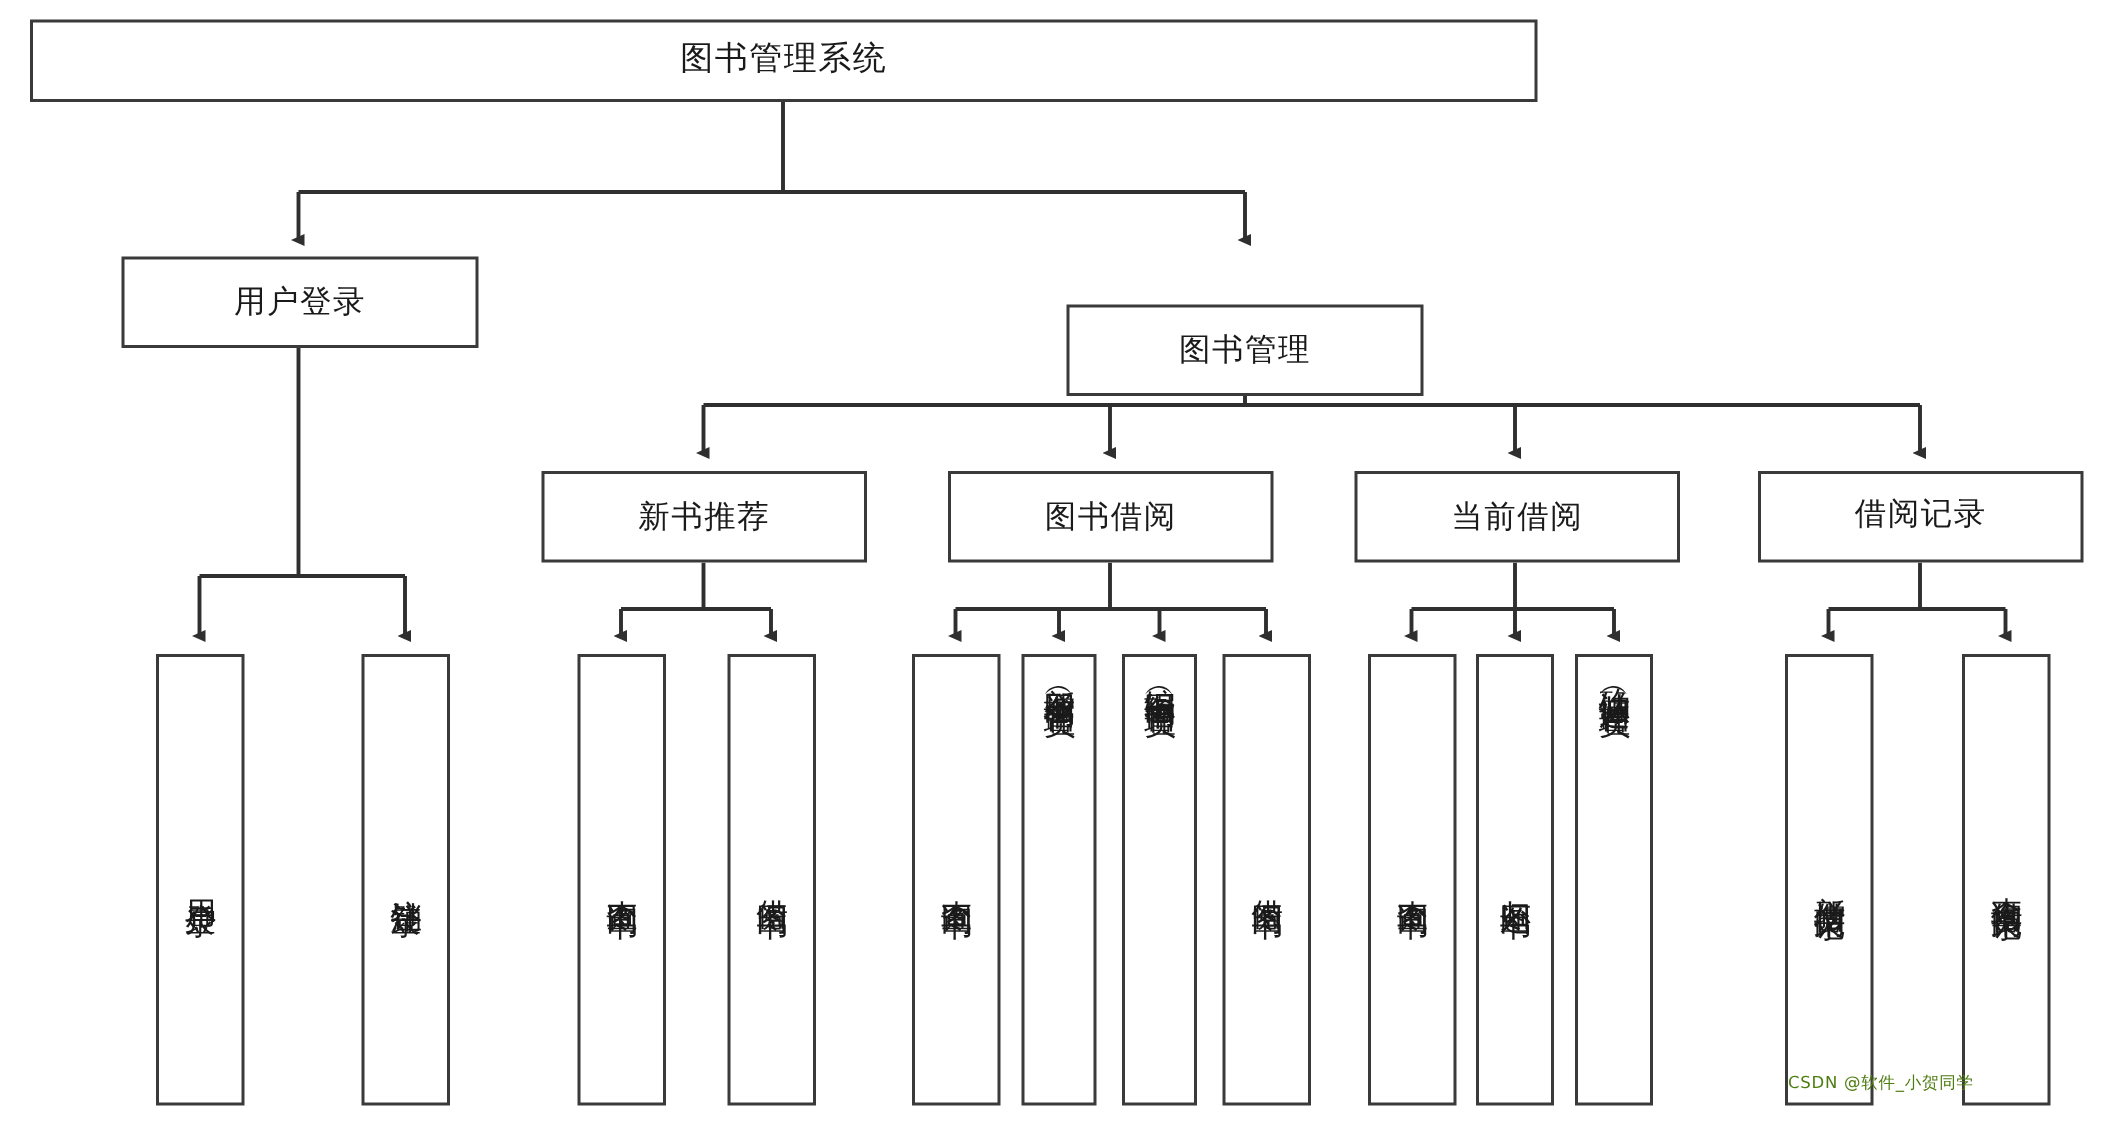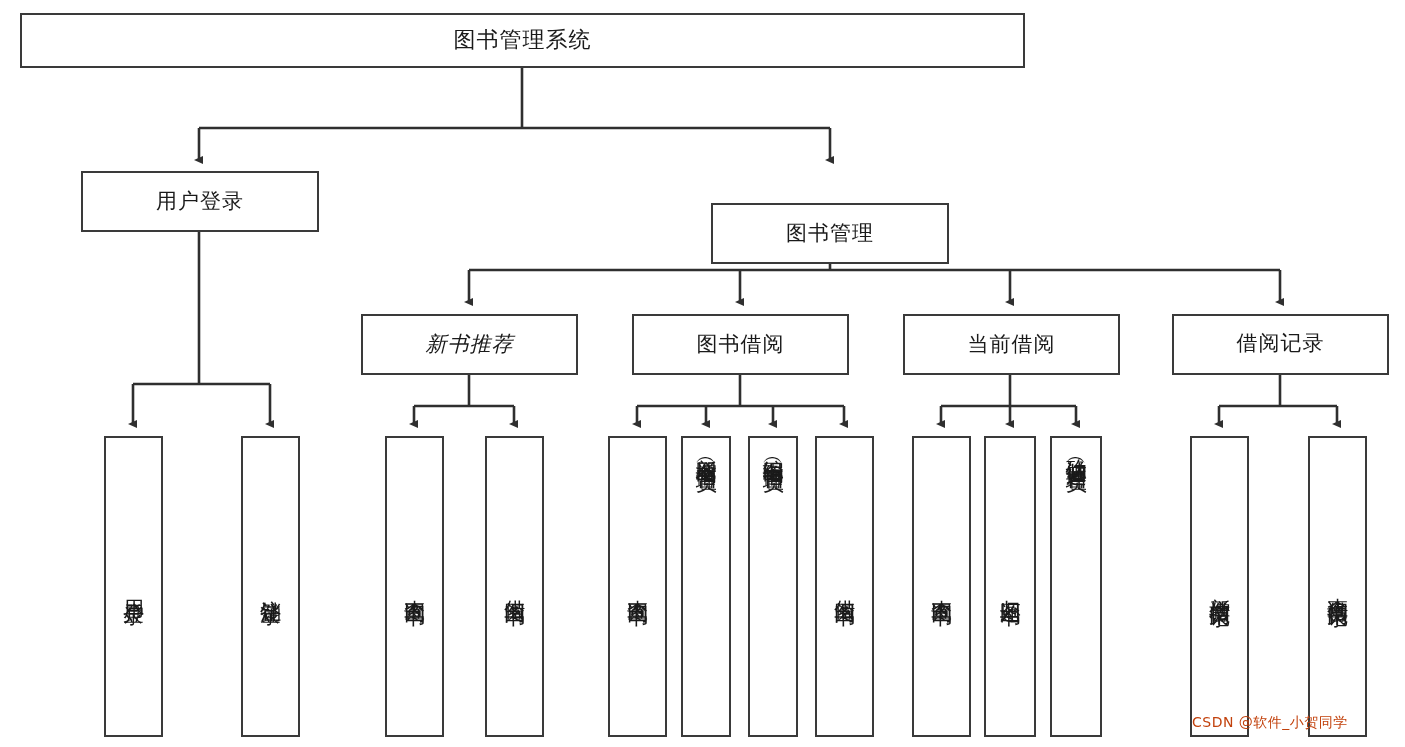--- a/index.html
+++ b/index.html
@@ -53,22 +53,22 @@
     line-height:1.08;
     letter-spacing:2px;
     white-space:nowrap;
     color:#1a1a1a;
   }
   .node.vert.toptext{
     align-items:flex-start;
   }
   .watermark{
     position:absolute;
-    font-size:14px;
-    color:#c2410c;
+    font-size:11px;
+    color:#4d7c0f;
     white-space:nowrap;
     letter-spacing:0.5px;
     user-select:none;
   }
 </style>
 </head>
 <body>
 
 <div id="canvas">
 
@@ -126,21 +126,21 @@
     <span class="label">图书管理系统</span>
   </div>
 
   <div class="node horiz" style="left:81px;top:171px;width:238px;height:61px;">
     <span class="label">用户登录</span>
   </div>
   <div class="node horiz" style="left:711px;top:171px;width:238px;height:61px;margin-top:32px;">
     <span class="label">图书管理</span>
   </div>
 
-  <div class="node horiz" style="left:361px;top:314px;width:217px;height:61px;font-style:italic;">
+  <div class="node horiz" style="left:361px;top:314px;width:217px;height:61px;">
     <span class="label">新书推荐</span>
   </div>
   <div class="node horiz" style="left:632px;top:314px;width:217px;height:61px;">
     <span class="label">图书借阅</span>
   </div>
   <div class="node horiz" style="left:903px;top:314px;width:217px;height:61px;">
     <span class="label">当前借阅</span>
   </div>
   <div class="node horiz" style="left:1172px;top:314px;width:217px;height:61px;font-family:Liberation Mono, monospace;">
     <span class="label">借阅记录</span>

